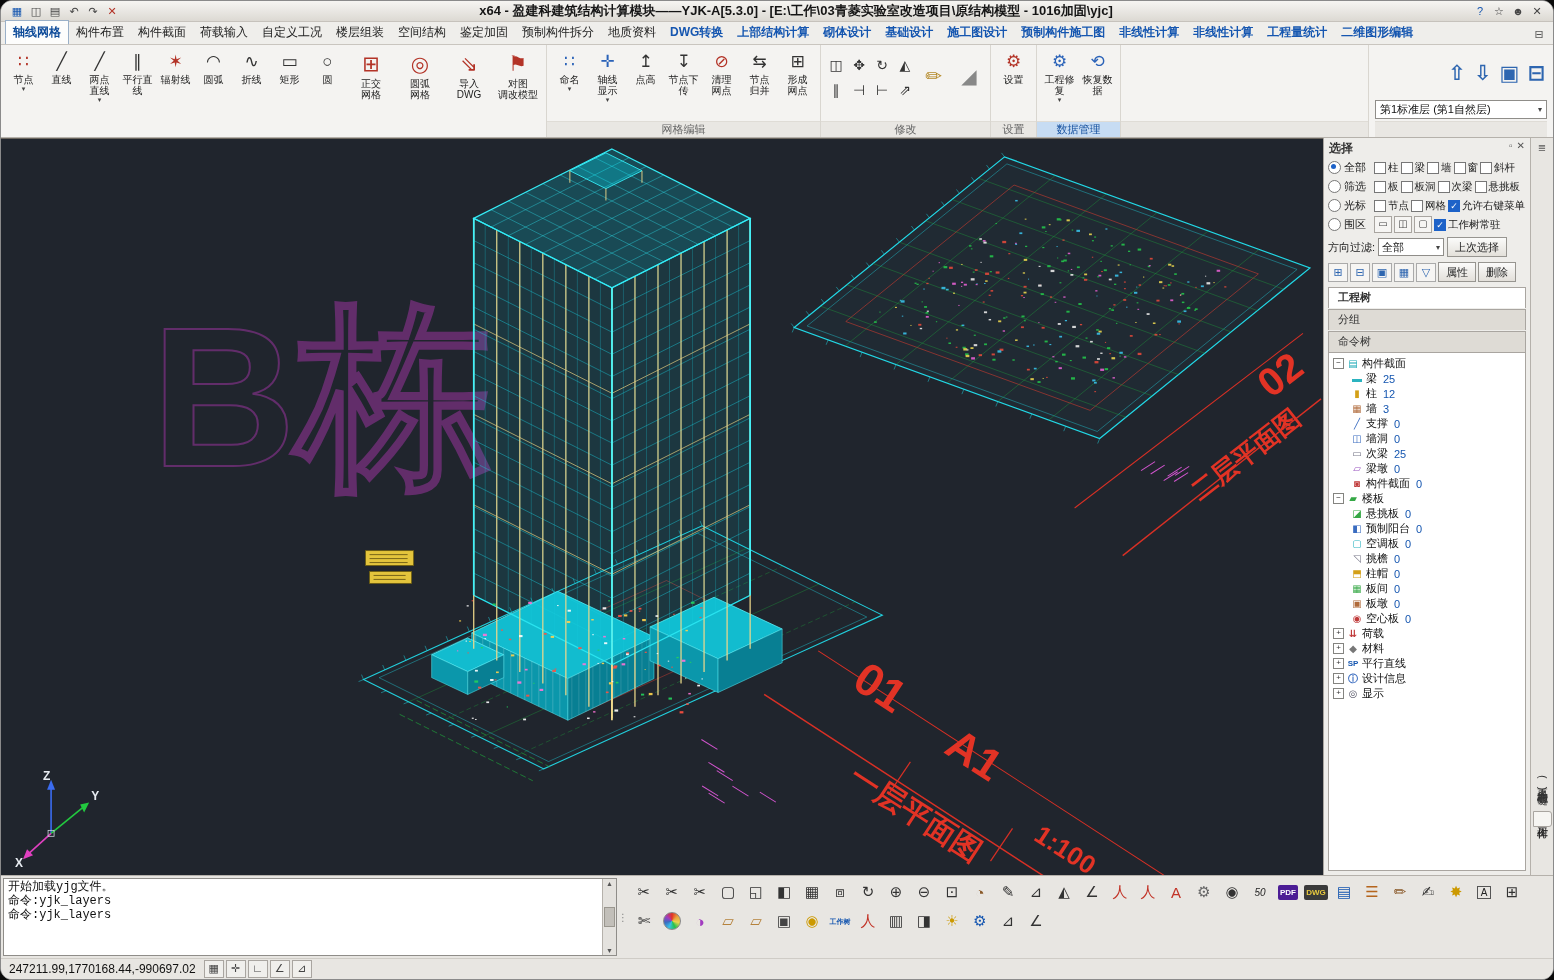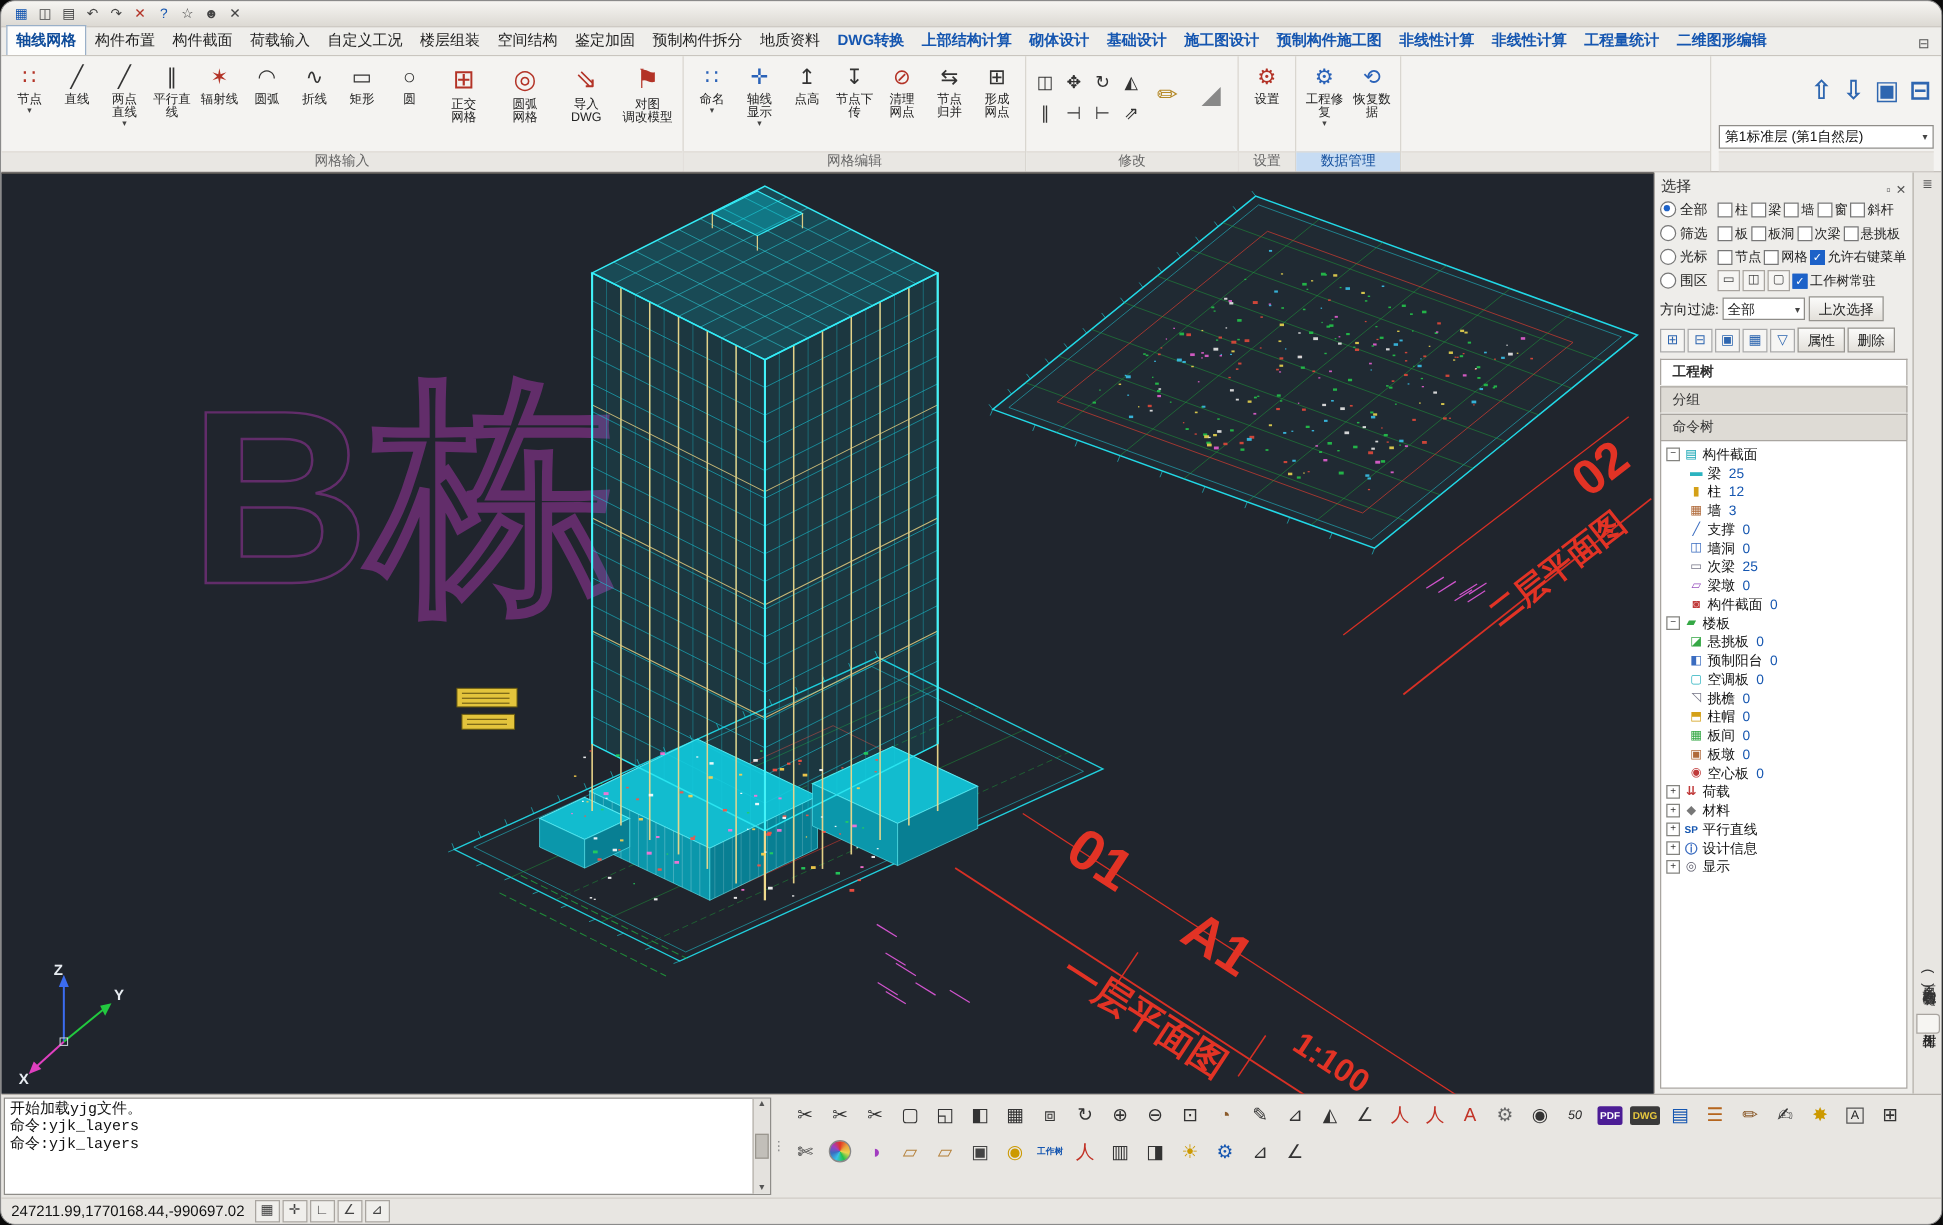--- a/index.html
+++ b/index.html
@@ -42,21 +42,21 @@
                 padding:0 4px;justify-content:space-between;margin-bottom:2px;color:#111;}
   .dd{font-size:8px;color:#444;}
   
   .main{flex:1;display:flex;min-height:0;}
   .canvas-wrap{flex:1;background:#20252d;position:relative;border-top:1px solid #6a655e;min-width:0;}
   .canvas-wrap svg{width:100%;height:100%;display:block;}
   .t-bldg{font-size:200px;fill:none;stroke:#a335a8;stroke-width:2px;opacity:.5;font-weight:bold;}
   .t-red{fill:#e23325;font-weight:bold;}
   
   .side-panel{width:206px;background:#eeedea;border-left:1px solid #a9a5a0;display:flex;flex-direction:column;flex:0 0 auto;}
-  .sp-header{display:flex;align-items:flex-end;height:18px;padding:2px 5px 0;font-weight:normal;font-size:12px;color:#333;}
+  .sp-header{display:flex;align-items:flex-start;height:18px;padding:2px 5px 0;font-weight:bold;font-size:12px;color:#333;}
   .sp-hbtns{margin-left:auto;display:flex;gap:4px;}
   .sp-hbtn{font-size:10px;color:#555;cursor:default;}
   .sel-row{display:flex;align-items:center;height:19px;padding:0 4px;gap:2px;}
   .radio-wrap{display:flex;align-items:center;gap:3px;width:44px;flex:0 0 auto;font-size:11px;color:#222;}
   .radio{width:11px;height:11px;border:1px solid #777;border-radius:50%;background:#fff;position:relative;flex:0 0 auto;}
   .radio.sel::after{content:"";position:absolute;left:2px;top:2px;width:5px;height:5px;border-radius:50%;background:#1d62c8;}
   .cb-wrap{display:flex;align-items:center;gap:2px;font-size:10.5px;color:#222;white-space:nowrap;}
   .cb{width:10px;height:10px;border:1px solid #777;background:#fff;flex:0 0 auto;font-size:9px;line-height:10px;text-align:center;color:#fff;}
   .cb.on{background:#1d62c8;border-color:#1d62c8;}
   .sel-tool{width:16px;height:15px;border:1px solid #a9a5a0;background:#f6f5f3;font-size:10px;line-height:14px;text-align:center;color:#444;}
@@ -119,20 +119,21 @@
 
   <div class="titlebar">
     <div class="tb-icons" id="tb-left">
         <span class="tb-ico" style="color: rgb(21, 86, 176);">▦</span>
         <span class="tb-ico" style="color: rgb(68, 68, 68);">◫</span>
         <span class="tb-ico" style="color: rgb(68, 68, 68);">▤</span>
         <span class="tb-ico" style="color: rgb(68, 68, 68);">↶</span>
         <span class="tb-ico" style="color: rgb(68, 68, 68);">↷</span>
         <span class="tb-ico" style="color: rgb(179, 51, 39);">✕</span>
       </div>
+    <div class="tb-title">x64 - 盈建科建筑结构计算模块——YJK-A[5.3.0] - [E:\工作\03青菱实验室改造项目\原结构模型 - 1016加固\yjc]</div>
     <div class="tb-icons" id="tb-right">
         <span class="tb-ico" style="color: rgb(21, 86, 176);">?</span>
         <span class="tb-ico" style="color: rgb(68, 68, 68);">☆</span>
         <span class="tb-ico" style="color: rgb(68, 68, 68);">☻</span>
         <span class="tb-ico" style="color: rgb(68, 68, 68);">✕</span>
       </div>
   </div>
 
   <div class="tab-row" id="tab-row">
       <span class="tab active">轴线网格</span>
@@ -215,21 +216,20 @@
               <div class="tool-icon" style="color: rgb(179, 51, 39);">⇘</div>
               <div class="tool-label">导入
 DWG</div>
             </div>
             <div class="tool big">
               <div class="tool-icon" style="color: rgb(179, 51, 39);">⚑</div>
               <div class="tool-label">对图
 调改模型</div>
             </div>
           </div>
-          <div class="rib-label">网格输入</div>
         </div>
         <div class="rib-group">
           <div class="rib-tools">
             <div class="tool">
               <div class="tool-icon" style="color: rgb(42, 98, 184);">∷</div>
               <div class="tool-label">命名</div>
               <div class="tool-dd">▾</div>
             </div>
             <div class="tool">
               <div class="tool-icon" style="color: rgb(42, 98, 184);">✛</div>

